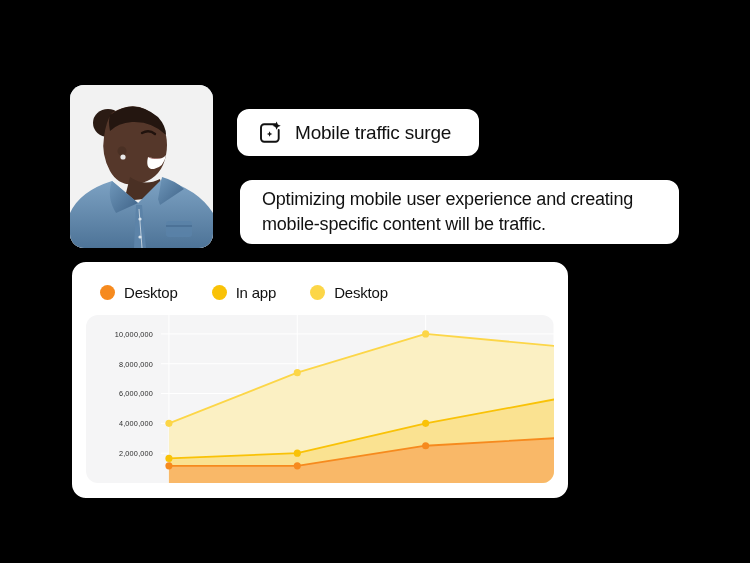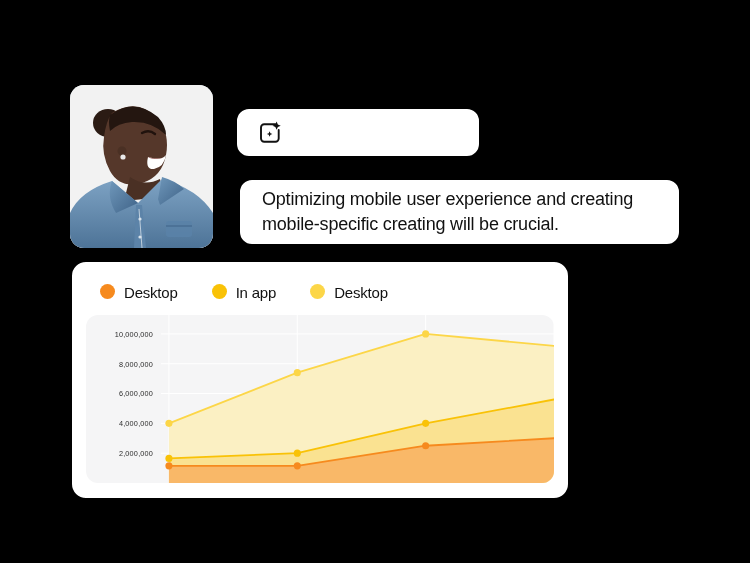--- a/index.html
+++ b/index.html
@@ -33,21 +33,21 @@
   }
   .ai-icon{flex:0 0 auto;width:26px;height:26px;display:block;}
 
   
   .chart-card{
     position:absolute;left:68px;top:258px;width:504px;height:244px;
     background:#fff;border:4px solid #000;border-radius:18px;
     box-sizing:border-box;padding:16px 14px 0 14px;
   }
   .legend{display:flex;align-items:center;gap:34px;padding:6px 0 0 14px;}
-  .legend-item{display:flex;gap:9px;}
+  .legend-item{display:flex;align-items:center;gap:9px;}
   .legend-dot{width:15px;height:15px;border-radius:50%;flex:0 0 auto;}
   .legend-label{font-size:15px;color:#111;letter-spacing:-0.2px;}
 
   .plot-wrap{
     position:relative;margin-top:14px;height:168px;
     background:#f5f5f6;border-radius:12px;overflow:hidden;
   }
   .plot-wrap svg{display:block;width:100%;height:100%;}
   .ytick{font-size:7.4px;fill:#2b2b2b;font-family:"Liberation Sans",sans-serif;letter-spacing:.2px;}
 </style>
@@ -100,24 +100,25 @@
       <circle cx="70" cy="152" r="1.6" fill="#d8e2ea"></circle>
     </svg>
   </div>
 
   <div class="bubble bubble-1">
     <svg class="ai-icon" viewBox="0 0 26 26" fill="none" xmlns="http://www.w3.org/2000/svg">
       <path d="M18.5 4.2 H7.2 A3.2 3.2 0 0 0 4 7.4 v11.2 a3.2 3.2 0 0 0 3.2 3.2 h11.3 a3.2 3.2 0 0 0 3.2 -3.2 V10" stroke="#111" stroke-width="1.9" stroke-linecap="round" fill="none"></path>
       <path d="M19.6 1.6 l1.25 2.85 l2.85 1.25 l-2.85 1.25 l-1.25 2.85 l-1.25 -2.85 l-2.85 -1.25 l2.85 -1.25 z" fill="#111"></path>
       <path d="M12.6 11.2 l.85 1.95 l1.95 .85 l-1.95 .85 l-.85 1.95 l-.85 -1.95 l-1.95 -.85 l1.95 -.85 z" fill="#111"></path>
     </svg>
+    <span class="bubble-title">Mobile traffic surge</span>
   </div>
 
   <div class="bubble bubble-2">
-    <span class="bubble-body">Optimizing mobile user experience and creating mobile-specific creating will be crucial.</span>
+    <span class="bubble-body">Optimizing mobile user experience and creating mobile-specific content will be traffic.</span>
   </div>
 
   <div class="chart-card">
 
     <div class="legend">
       <div class="legend-item">
         <span class="legend-dot" style="background: rgb(246, 138, 30);"></span>
         <span class="legend-label">Desktop</span>
       </div>
       <div class="legend-item">

